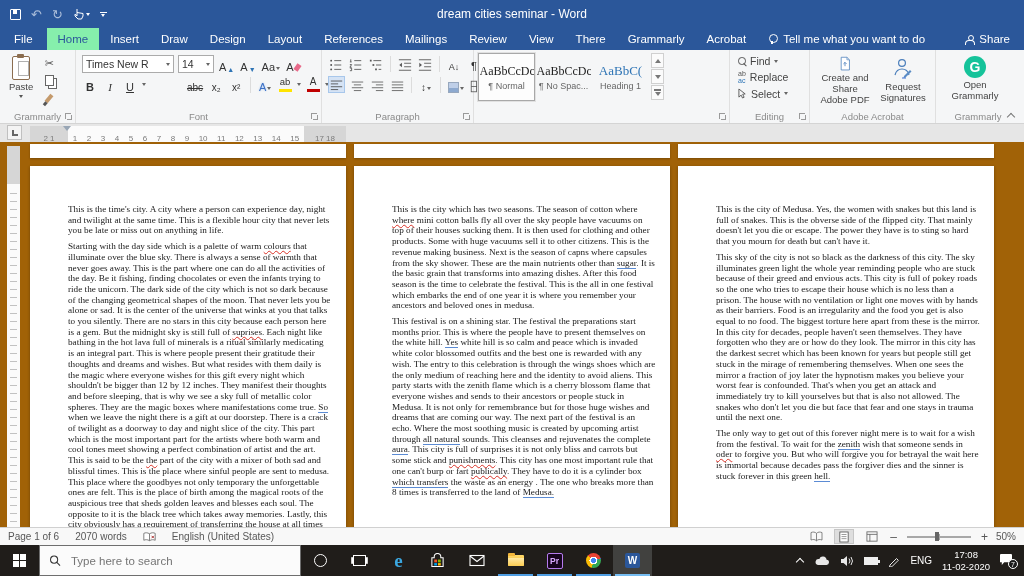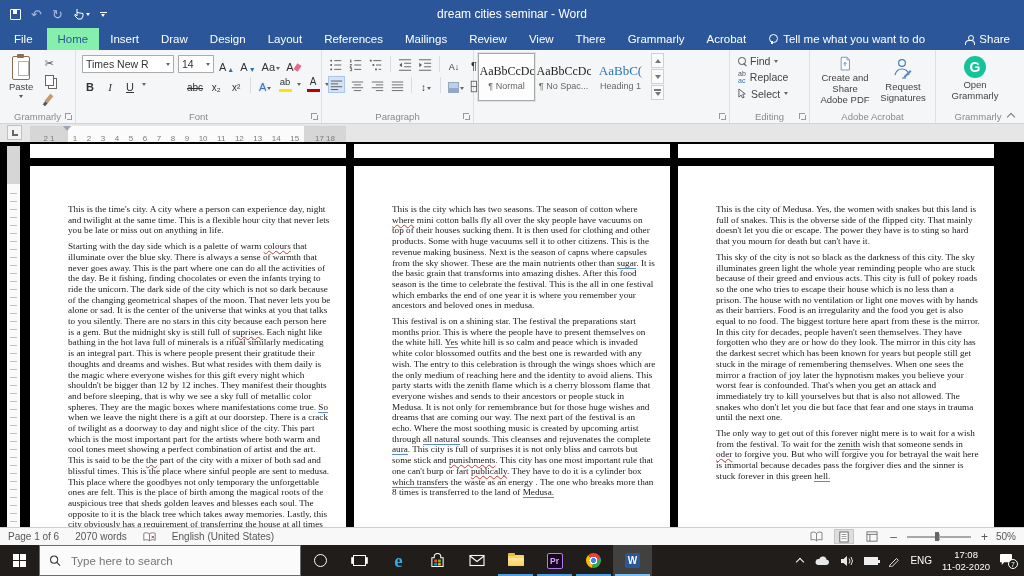--- a/index.html
+++ b/index.html
@@ -92,21 +92,21 @@
   .rseg.white{background:#fbfbfb;}
   .mk{position:absolute;}
   .mk-first{left:33px;top:0;width:0;height:0;border-left:4px solid transparent;border-right:4px solid transparent;border-top:5px solid #98a6b5;}
   .mk-hang{left:33px;bottom:0;width:0;height:0;border-left:4px solid transparent;border-right:4px solid transparent;border-bottom:5px solid #98a6b5;}
   .mk-right{left:268px;bottom:0;width:0;height:0;border-left:4px solid transparent;border-right:4px solid transparent;border-bottom:5px solid #98a6b5;}
   .vruler{position:absolute;left:7px;top:146px;width:13px;bottom:49px;background:repeating-linear-gradient(to bottom,#fbfbfb 0 8px,#fbfbfb 8px,#fbfbfb 9px),#fbfbfb;z-index:1;}
   .vruler:before{content:"";position:absolute;left:0;right:0;top:0;height:38px;background:#d6d6d6;}
   .vruler:after{content:"";position:absolute;left:3px;top:40px;bottom:4px;width:7px;background:repeating-linear-gradient(to bottom,transparent 0 7px,#c2c2c2 7px 8px);}
 
   
-  .docarea{position:relative;height:385px;background:#000000;overflow:hidden;}
+  .docarea{position:relative;height:385px;background:#a16207;overflow:hidden;}
   .pagerow{position:absolute;left:30px;top:2px;display:flex;gap:8px;}
   .stub{width:316px;height:14px;background:#fff;box-shadow:0 1px 2px rgba(0,0,0,.25);}
   .pagerow2{position:absolute;left:30px;top:24px;display:flex;gap:8px;}
   .page{width:316px;height:500px;background:#fff;box-shadow:0 1px 3px rgba(0,0,0,.3);padding:38px 14px 0 38px;}
   .page p{margin:0 0 5px 0;font-family:"Liberation Serif",serif;font-size:9.2px;line-height:10.7px;color:#1a1a1a;text-align:left;}
   .sp{text-decoration:underline wavy #d93025;text-decoration-thickness:1px;text-decoration-skip-ink:none;}
   .gr{border-bottom:1.5px solid #5b8bd4;}
 
   
   .statusbar{height:18px;background:#f8f8f8;border-top:1px solid #d0d0d0;display:flex;align-items:center;font-size:10px;color:#575757;padding:0 8px;gap:16px;}

